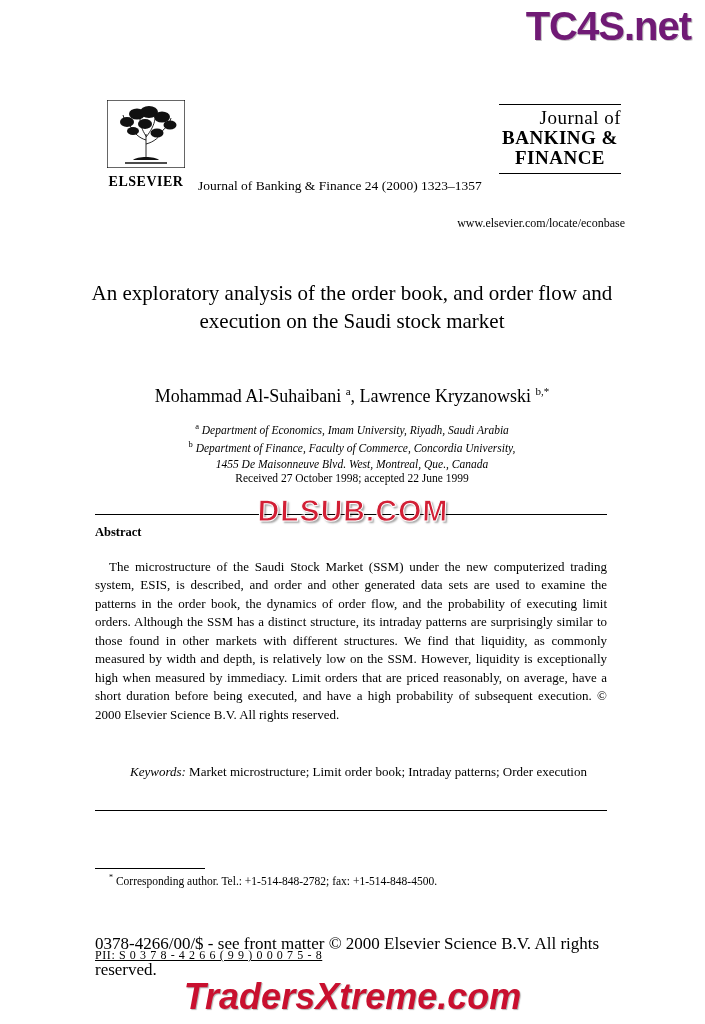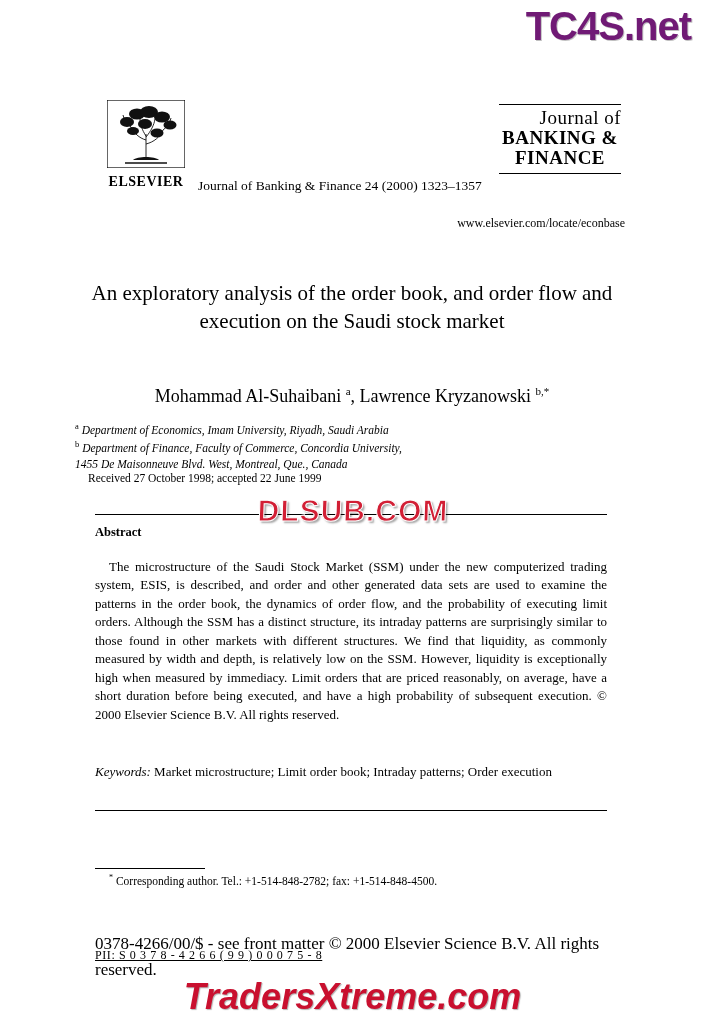--- a/index.html
+++ b/index.html
@@ -150,35 +150,37 @@
     width: 528px;
     text-align: center;
     font-size: 18px;
   }
   .authors sup {
     font-size: 11px;
   }
   .affiliations {
     position: absolute;
     top: 420px;
-    left: 75px;
+    left: 88px;
     width: 528px;
+    text-align: center;
     font-style: italic;
     font-size: 11.5px;
     line-height: 1.42;
   }
   .affiliations sup {
     font-style: normal;
     font-size: 8.5px;
   }
   .dates {
     position: absolute;
     top: 472px;
     left: 88px;
     width: 528px;
+    text-align: center;
     font-size: 11.5px;
   }
 
   
   .rule {
     position: absolute;
     left: 95px;
     width: 512px;
     border-top: 0.8px solid #000;
     height: 0;
@@ -221,21 +223,21 @@
   }
   .jel i { font-style: italic; }
   .keywords {
     position: absolute;
     top: 763px;
     left: 95px;
     width: 512px;
     font-size: 13px;
     line-height: 1.4;
   }
-  .keywords i { font-style: italic; }
+  .keywords i { font-style: italic; margin-left: 35px; }
 
   
   .footnote-corr {
     position: absolute;
     top: 872px;
     left: 95px;
     width: 512px;
     font-size: 11.5px;
     line-height: 1.4;
     text-indent: 14px;

